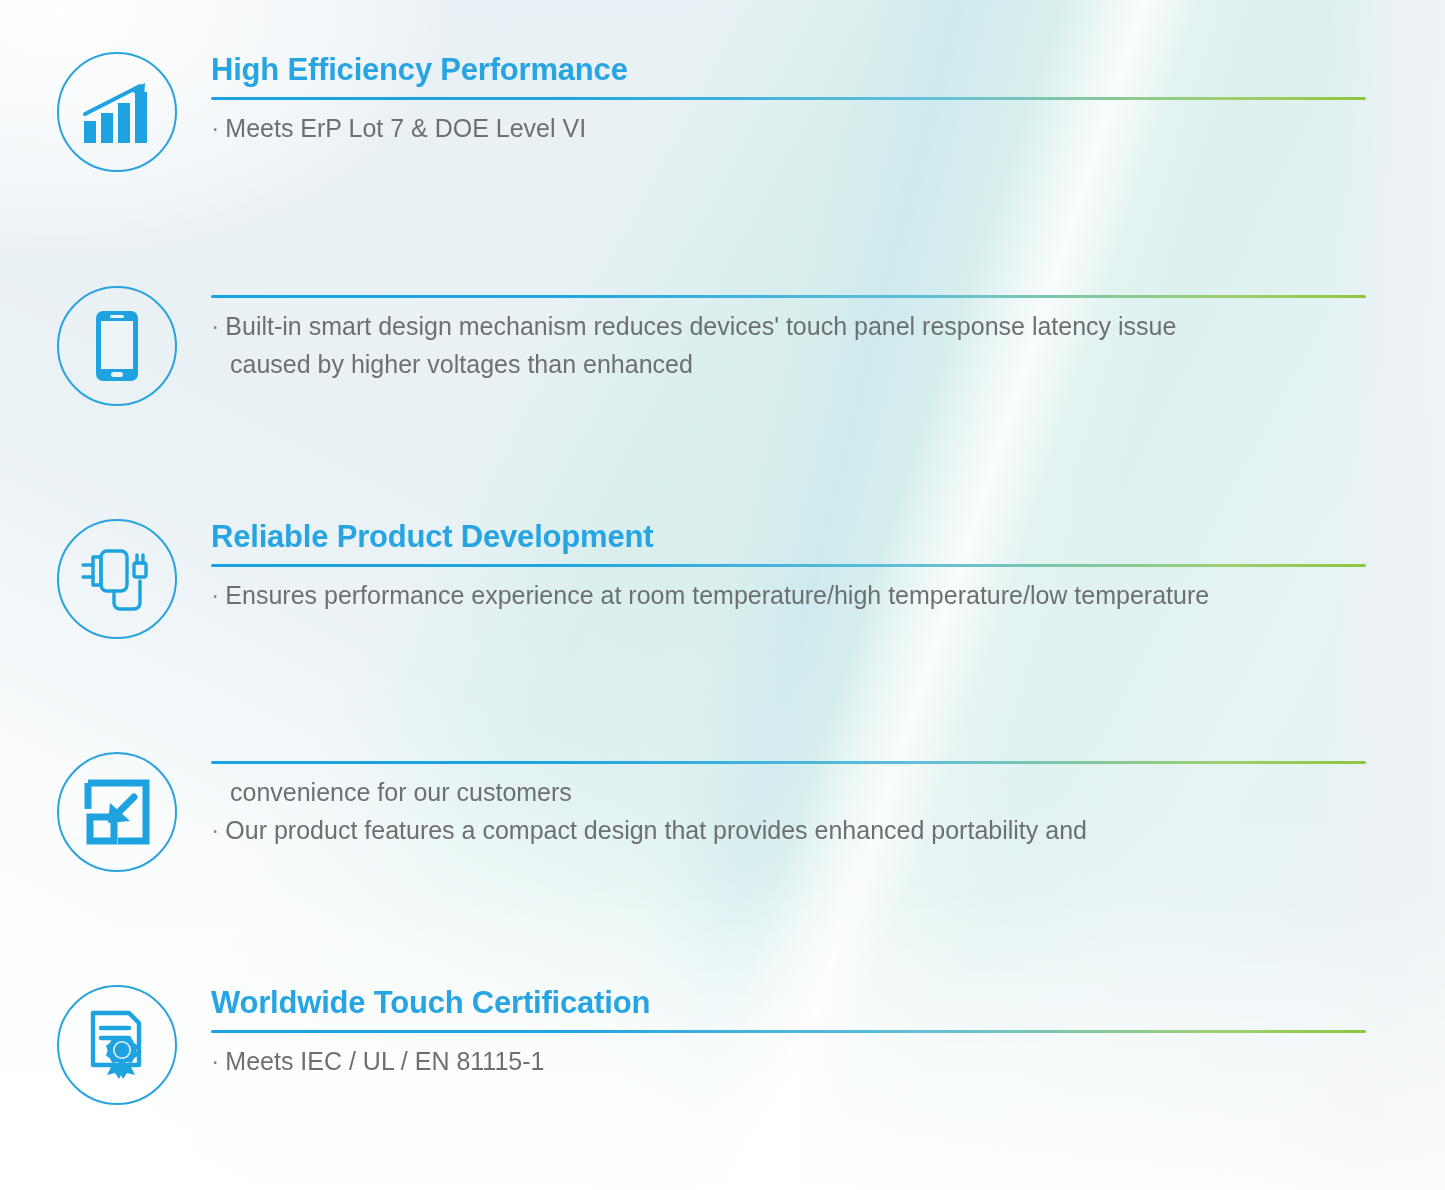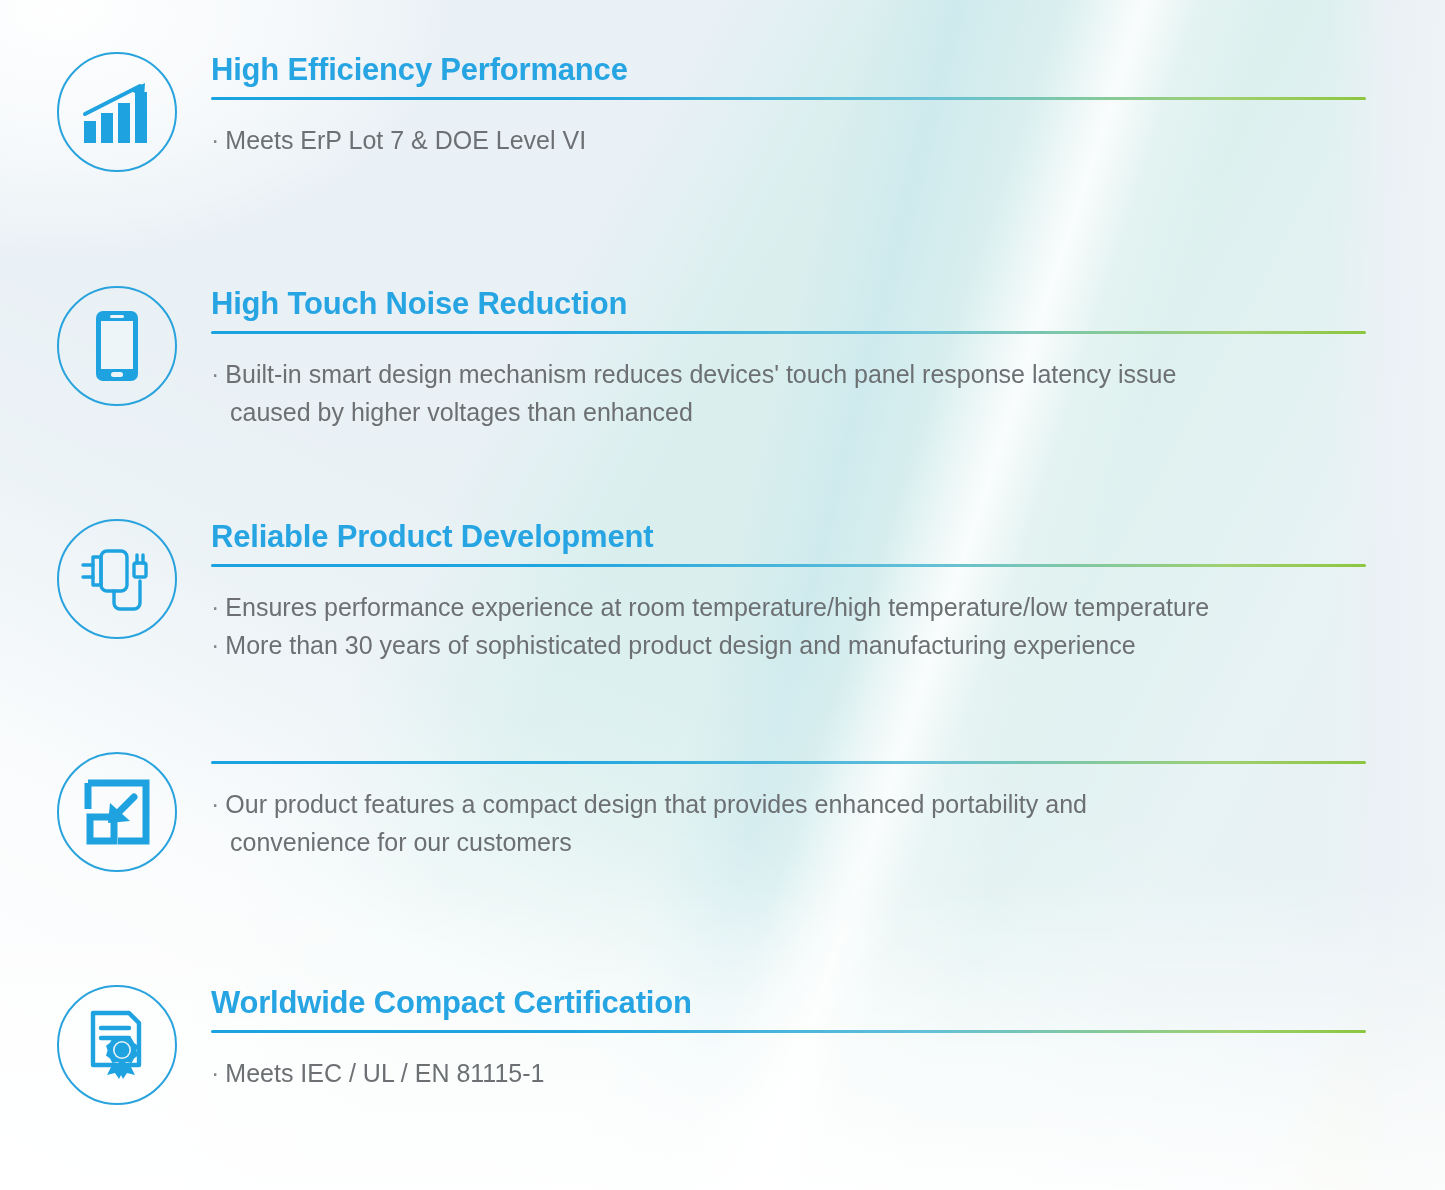--- a/index.html
+++ b/index.html
@@ -92,21 +92,21 @@
   }
   .row-body{position:absolute;left:211px;top:0;width:1160px;}
   .row-title{
     color:#27a5e3;font-weight:bold;letter-spacing:-0.2px;
     font-size:31px;line-height:36px;white-space:nowrap;
   }
   .rule{
     height:3px;width:1155px;margin-top:9px;border-radius:2px;
     background:linear-gradient(90deg,#1aa3e0 0%,#1fa5e0 30%,#63c0d8 62%,#9ed06f 88%,#8dc63f 100%);
   }
-  .bullets{margin-top:21px;}
+  .bullets{margin-top:9px;}
   .bullet{
     color:#6d7073;font-size:25px;line-height:38px;white-space:nowrap;
   }
   .bullet .dot{color:#85888b;margin-right:6px;}
   .bullet.cont{padding-left:19px;}
 
   svg{display:block;}
 </style>
 </head>
 <body>
@@ -155,21 +155,20 @@
         <span>
           <svg width="46" height="74" viewBox="0 0 46 74">
             <rect x="2" y="2" width="42" height="70" rx="7" ry="7" fill="#1fa3e0"></rect>
             <rect x="7" y="12" width="32" height="48" fill="#eef5f8"></rect>
             <rect x="16" y="6" width="14" height="3" rx="1.5" fill="#eef5f8"></rect>
             <rect x="17" y="63" width="12" height="5" rx="2.5" fill="#eef5f8"></rect>
           </svg>
         </span>
       </div>
       <div class="row-body">
-        <div class="row-title">High Touch Noise Reduction</div>
         <div class="rule"></div>
         <div class="bullets">
           <div class="bullet">
             <span class="dot">·</span><span>Built-in smart design mechanism reduces devices' touch panel response latency issue</span>
           </div>
           <div class="bullet cont">
             <span>caused by higher voltages than enhanced</span>
           </div>
         </div>
       </div>
@@ -190,68 +189,65 @@
           </svg>
         </span>
       </div>
       <div class="row-body">
         <div class="row-title">Reliable Product Development</div>
         <div class="rule"></div>
         <div class="bullets">
           <div class="bullet">
             <span class="dot">·</span><span>Ensures performance experience at room temperature/high temperature/low temperature</span>
           </div>
-          <div class="bullet">
-            <span class="dot">·</span><span>More than 30 years of sophisticated product  design and manufacturing experience</span>
-          </div>
         </div>
       </div>
     </div>
 
     <div class="row" style="top:752px;">
       <div class="row-icon">
         <span>
           <svg width="66" height="66" viewBox="0 0 66 66">
             <path d="M4 4 H62 V62 H34" fill="none" stroke="#1fa3e0" stroke-width="7"></path>
             <path d="M4 4 V30" fill="none" stroke="#1fa3e0" stroke-width="7"></path>
             <rect x="6" y="38" width="24" height="24" fill="none" stroke="#1fa3e0" stroke-width="7"></rect>
             <path d="M50 18 L28 40" stroke="#1fa3e0" stroke-width="7" stroke-linecap="round"></path>
             <path d="M24 44 L26 24 L46 42 Z" fill="#1fa3e0"></path>
           </svg>
         </span>
       </div>
       <div class="row-body">
         <div class="rule"></div>
         <div class="bullets">
-          <div class="bullet">
-            <span class="dot">·</span><span>Our product features a compact design that provides enhanced portability and</span>
-          </div>
           <div class="bullet cont">
             <span>convenience for our customers</span>
+          </div>
+          <div class="bullet">
+            <span class="dot">·</span><span>Our product features a compact design that provides enhanced portability and</span>
           </div>
         </div>
       </div>
     </div>
 
     <div class="row" style="top:985px;">
       <div class="row-icon">
         <span>
           <svg width="64" height="72" viewBox="0 0 64 72">
             <path d="M8 4 H44 L54 14 V56 H8 Z" fill="none" stroke="#1fa3e0" stroke-width="4.4" stroke-linejoin="round"></path>
             <path d="M16 19 H44 M16 29 H44" stroke="#1fa3e0" stroke-width="4.4" stroke-linecap="round"></path>
             <path d="M28 54 l-6 12 l8 -2 l4 6 l6 -12 Z" fill="#1fa3e0"></path>
             <path d="M44 54 l6 12 l-8 -2 l-4 6 l-6 -12 Z" fill="#1fa3e0"></path>
             <path d="M37 28 l4.6 2.1 l5 -0.9 l2.4 4.5 l4 3.1 l-1.6 4.8 l1.6 4.8 l-4 3.1 l-2.4 4.5 l-5 -0.9 l-4.6 2.1 l-4.6 -2.1 l-5 0.9 l-2.4 -4.5 l-4 -3.1 l1.6 -4.8 l-1.6 -4.8 l4 -3.1 l2.4 -4.5 l5 0.9 Z" fill="#1fa3e0"></path>
             <circle cx="37" cy="41" r="9" fill="#e9f2f6"></circle>
             <circle cx="37" cy="41" r="7.4" fill="#1fa3e0"></circle>
           </svg>
         </span>
       </div>
       <div class="row-body">
-        <div class="row-title">Worldwide Compact Certification</div>
+        <div class="row-title">Worldwide Touch Certification</div>
         <div class="rule"></div>
         <div class="bullets">
           <div class="bullet">
             <span class="dot">·</span><span>Meets IEC / UL / EN 81115-1</span>
           </div>
         </div>
       </div>
     </div>
 
   </div>

